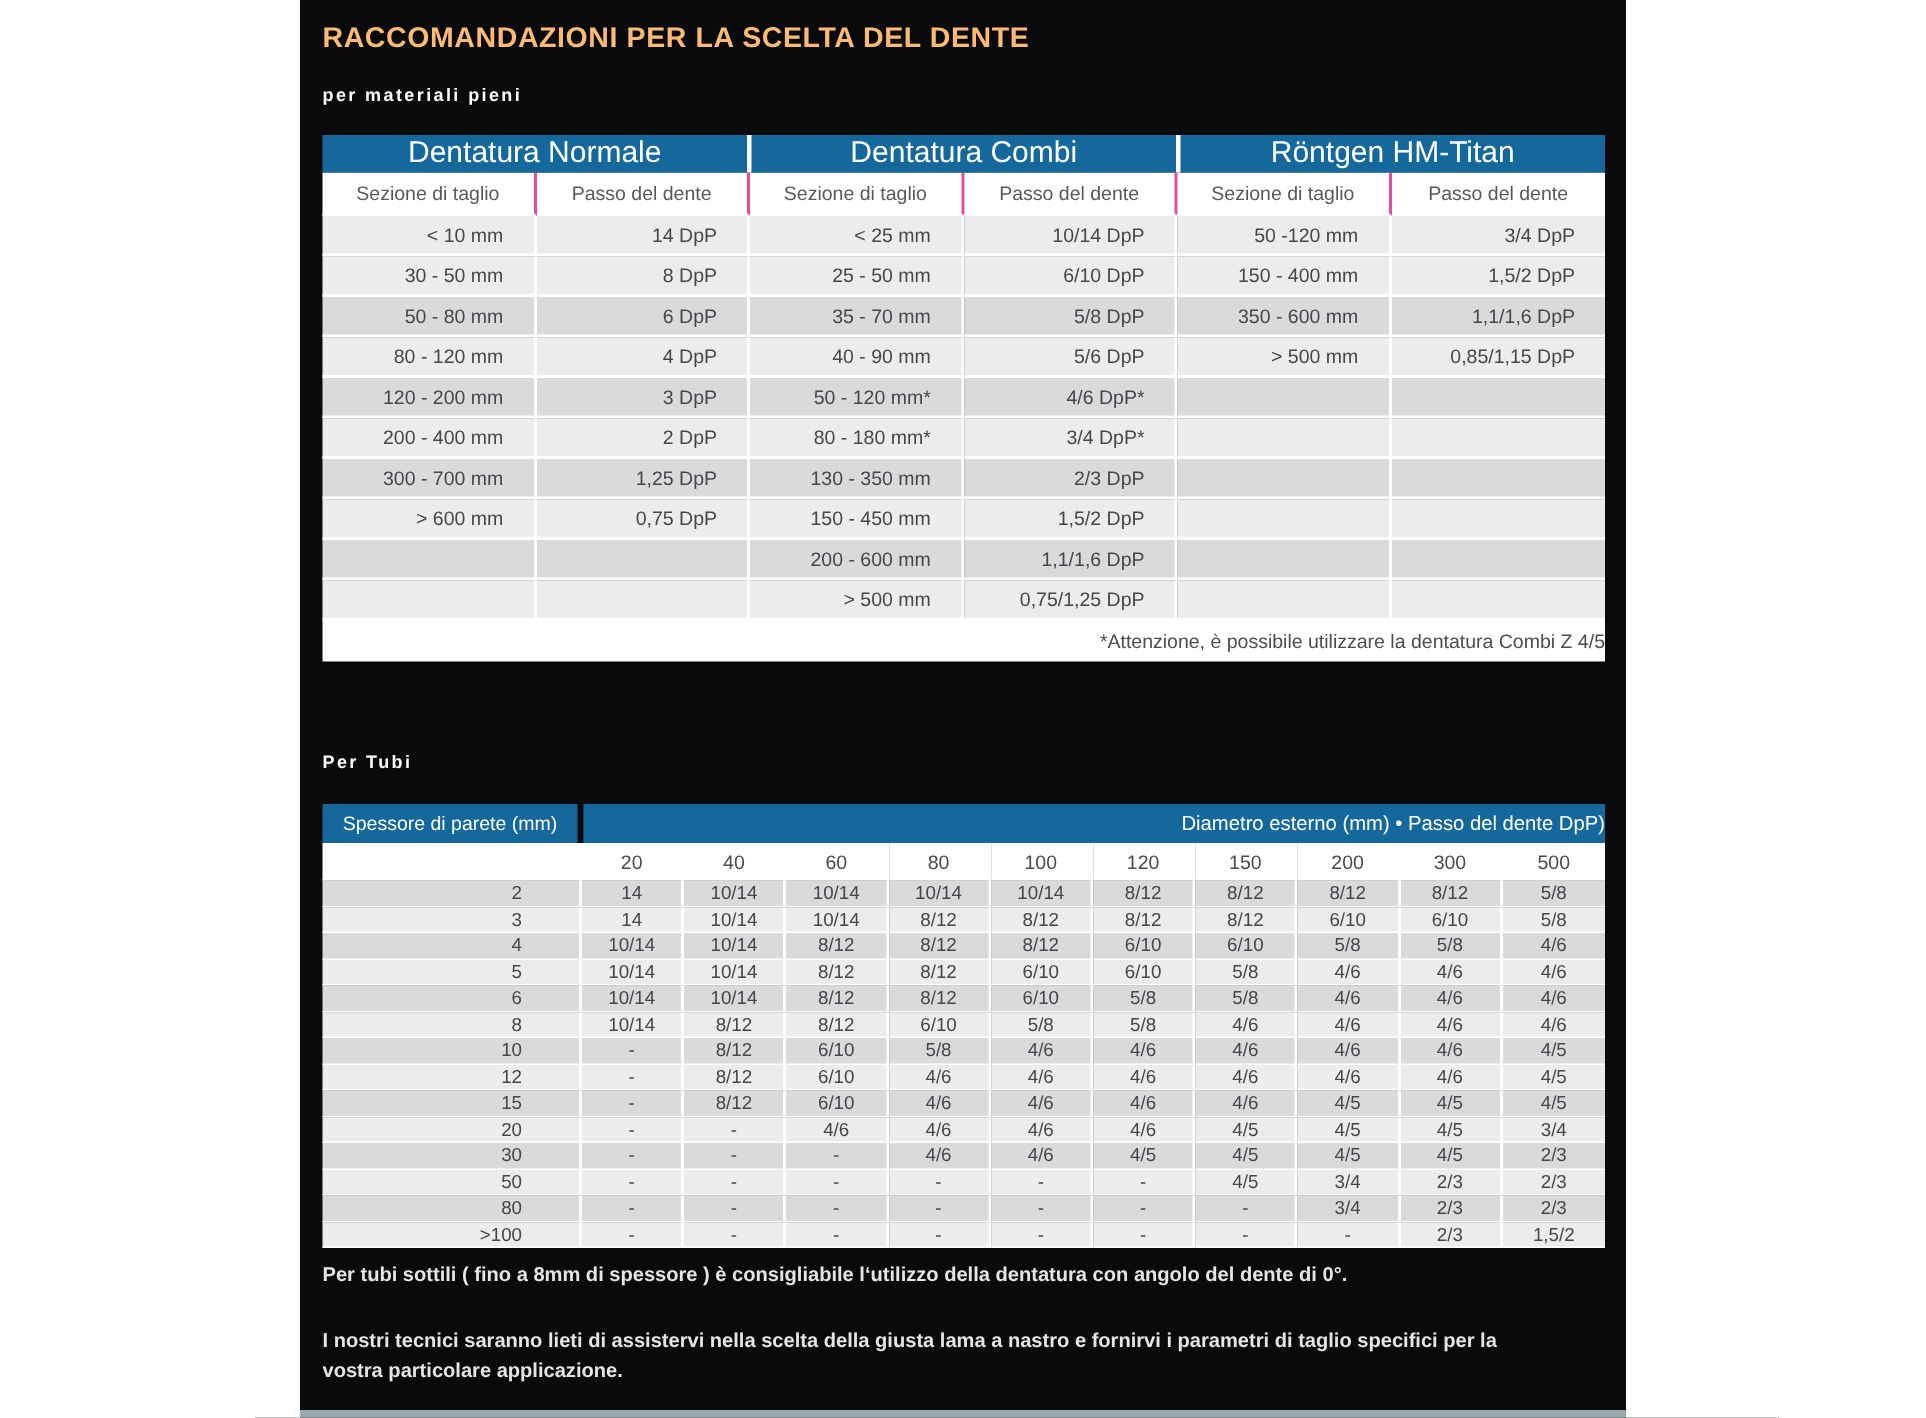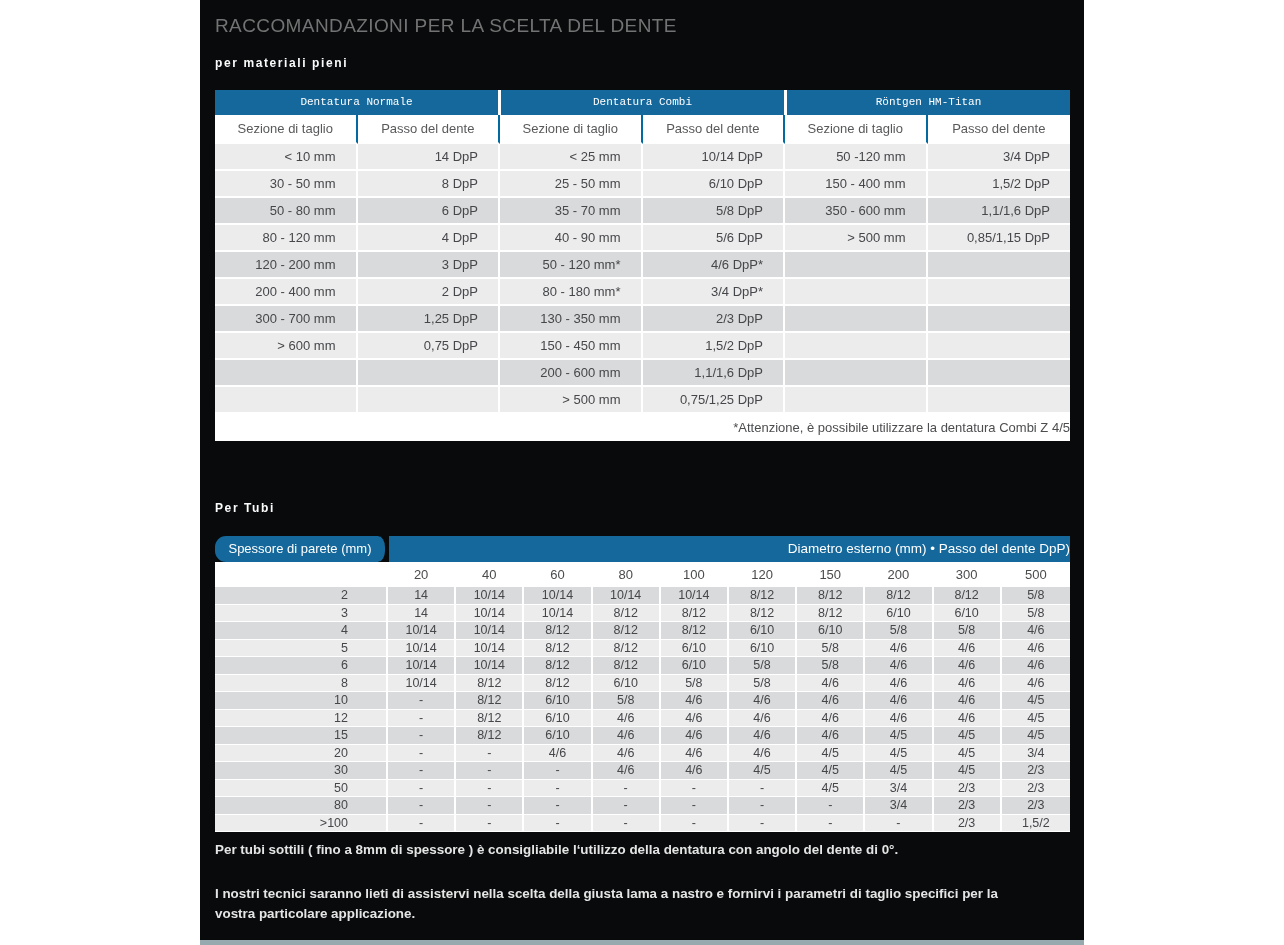--- a/index.html
+++ b/index.html
@@ -11,48 +11,48 @@
   .page { position:relative; width:1284px; height:945px; background:#ffffff; }
 
   
   .band {
     position:absolute; left:200px; top:0; width:884px; height:945px;
     background:var(--band, #080a0b);
   }
 
   h1.title {
     position:absolute; left:15px; top:15px; margin:0;
-    font-size:19px; font-weight:400; letter-spacing:.4px;
-    color:#737373;
+    font-size:19px; font-weight:700; letter-spacing:.4px;
+    color:#fdba74;
   }
   h2.sub {
     position:absolute; left:15px; margin:0;
     font-size:12px; font-weight:700; letter-spacing:1.6px;
     color:#fcfcfc;
   }
   #solid-sub { top:56px; }
   #tubes-sub { top:501px; }
 
   
   .t1 { position:absolute; left:15px; top:90px; width:855px; }
   .t1-groups { display:flex; width:855px; height:25px; }
   .t1-groups .gcell {
     flex:1; background:var(--blue,#15689b); color:#fff;
-    font-size:11px; line-height:25px; text-align:center;font-family:Liberation Mono, monospace;
+    font-size:20px; line-height:25px; text-align:center;
   }
   .t1-groups .gcell + .gcell { border-left:3px solid #fff; }
 
   table.solid-table {
     width:855px; border-collapse:separate; border-spacing:0;
     table-layout:fixed;
   }
   table.solid-table th {
     height:25px; background:#fff; color:#58595b;
     font-size:13px; font-weight:400; text-align:center;
-    border-bottom:2px solid #fff; border-right:2px solid #0369a1;
+    border-bottom:2px solid #fff; border-right:2px solid #ec4899;
   }
   table.solid-table td {
     height:25px; font-size:13px; color:#46474a;
     text-align:right; padding:0 20px 0 0;
     border-bottom:2px solid #fff; border-right:2px solid #fff;
     overflow:hidden; white-space:nowrap;
   }
   table.solid-table th:last-child,
   table.solid-table td:last-child { border-right:none; }
   tr.light td { background:var(--rowlight,#ececed); }
@@ -63,21 +63,20 @@
     color:#4c4d4f; font-size:13px; text-align:right; padding-left:14px;
   }
 
   
   .t2 { position:absolute; left:15px; top:536px; width:855px; }
   .t2-header { display:flex; width:855px; height:26px; }
   .t2-hleft {
     width:170px; background:var(--blue,#15689b); color:#fff;
     font-size:13px; line-height:26px; text-align:center;
     border-right:4px solid var(--band,#080a0b);
-    border-radius:11px;
   }
   .t2-hright {
     flex:1; background:var(--blue,#15689b); color:#fff;
     font-size:13.5px; line-height:26px; text-align:right;
   }
   table.tubes-table {
     width:855px; border-collapse:separate; border-spacing:0;
     table-layout:fixed;
   }
   table.tubes-table th {

